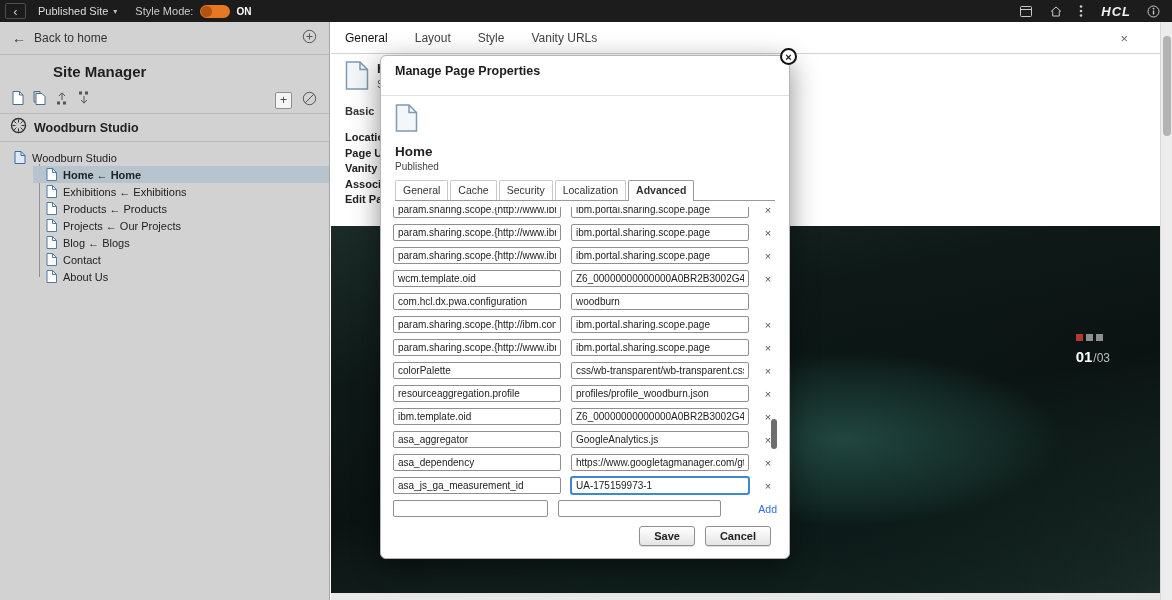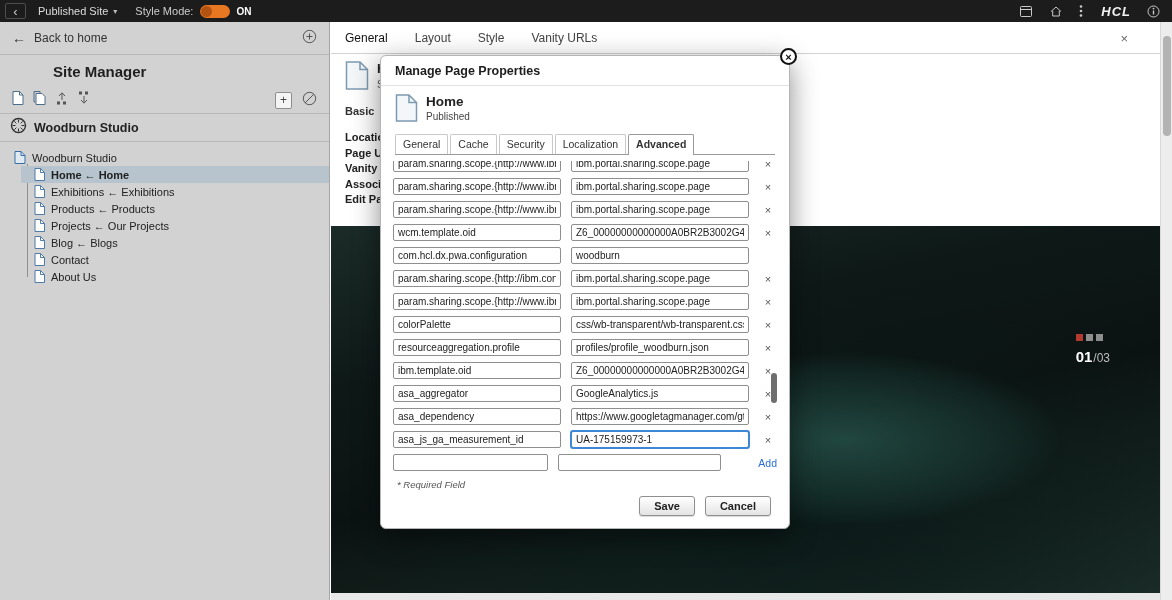--- a/index.html
+++ b/index.html
@@ -31,21 +31,21 @@
   .sb-title { font-size:15px; font-weight:bold; color:#1f1f1f; padding:8px 12px 7px;margin-left:41px; }
   .sb-toolbar { height:27px; padding:0 12px; border-bottom:1px solid #b9b9b9; }
   .sb-toolbar .grp { display:flex; align-items:center; gap:9px; color:#4d6d89; }
   .sb-toolbar .spacer { flex:1; }
   .plus-btn { width:17px; height:17px; background:#f4f4f4; border:1px solid #8e8e8e; border-radius:2px;
               display:flex; align-items:center; justify-content:center; font-size:12px; color:#444; cursor:pointer; }
   .sb-sitehead { height:28px; padding:0 10px; border-bottom:1px solid #b9b9b9; gap:7px; }
   .sb-sitehead .name { font-size:12.5px; font-weight:bold; color:#222; }
   .tree { padding-top:7px; font-size:11px; color:#222; }
   .tree-root { display:flex; align-items:center; gap:6px; padding-left:14px; height:17px; cursor:pointer; }
-  .tree-children { position:relative; }
+  .tree-children { position:relative;margin-left:12px; }
   .tree-children::before { content:""; position:absolute; left:27px; top:-2px; bottom:8px; border-left:1px solid #8f8f8f; }
   .tree-item { display:flex; align-items:center; gap:6px; height:17px; margin-left:21px; padding-left:13px; cursor:pointer; position:relative; }
   .tree-item.selected { background:#b7c4cd; font-weight:bold; }
   .doc-icon { display:flex; flex:0 0 auto; }
 
   
   .main { position:absolute; top:22px; left:331px; right:0; bottom:0; background:#fff; }
   .tabbar { height:32px; border-bottom:1px solid #d2d2d2; display:flex; align-items:center; padding-left:14px; gap:27px; font-size:12px; color:#444; }
   .tabbar .tab { cursor:pointer; }
   .tabbar .tab.active span { color:#111; }
@@ -73,22 +73,22 @@
 
   .vscroll { position:absolute; right:0; top:0; bottom:0; width:12px; background:#ededed; border-left:1px solid #d8d8d8; }
   .vscroll .thumb { position:absolute; top:14px; left:2px; width:8px; height:100px; background:#b3b3b3; border-radius:4px; cursor:pointer; }
   .hscroll { position:absolute; left:0; right:12px; bottom:0; height:7px; background:#e8e8e8; }
 
   
   .modal { position:absolute; left:380px; top:55px; width:410px; background:#fff; border:1px solid #b5b5b5;
            border-radius:6px; box-shadow:0 8px 28px rgba(0,0,0,.45); z-index:50; }
   .modal-close { position:absolute; top:-8px; right:-8px; width:17px; height:17px; background:#fff; border:2px solid #111;
                  border-radius:50%; font-size:11px; font-weight:bold; color:#111; display:flex; align-items:center; justify-content:center; cursor:pointer; }
-  .modal-title { font-size:12.5px; font-weight:bold; color:#1d1d1d; padding:8px 14px 7px; border-bottom:1px solid #e2e2e2; }
-  .modal-page { display:flex; gap:8px; padding:8px 14px 4px; }
+  .modal-title { font-size:12.5px; font-weight:bold; color:#1d1d1d; padding:8px 14px 17px; border-bottom:1px solid #e2e2e2; }
+  .modal-page { display:flex; gap:8px; padding:8px 14px 4px;flex-direction:column; }
   .modal-page .nm { font-size:13.5px; font-weight:bold; color:#222; }
   .modal-page .st { font-size:10px; color:#444; margin-top:2px; }
   .modal-tabs { display:flex; margin:4px 14px 0; border-bottom:1px solid #9a9a9a; font-size:10.5px; color:#333; }
   .mtab { padding:3px 7px 4px; border:1px solid #c9c9c9; border-bottom:none; margin-right:2px; border-radius:2px 2px 0 0; background:#fff; cursor:pointer; }
   .mtab.active { border-color:#9a9a9a; font-weight:bold; margin-bottom:-1px; padding-bottom:5px; }
   .prop-list { position:relative; margin:6px 12px 0; height:313px; overflow:hidden; }
   .prop-row { display:flex; align-items:center; height:23px; gap:10px; }
   .prop-row:first-child { margin-top:-9px; }
   .prop-input { height:17px; border:1px solid #8f8f8f; border-radius:2px; font-size:10px; padding:0 4px; color:#222;
                 font-family:"Liberation Sans", sans-serif; }
@@ -474,18 +474,17 @@
     <span class="row-action">×</span>
   </div>
 
   <div class="prop-row">
     <input class="prop-input key" style="">
     <input class="prop-input val" style="">
     <span class="row-action add">Add</span>
   </div>
 <div class="list-thumb"></div>
     </div>
-  <div class="required-note">* Required Field</div>
   <div class="modal-footer">
     <button class="btn">Save</button>
     <button class="btn">Cancel</button>
   </div>
 </div>
 
 </body></html>

